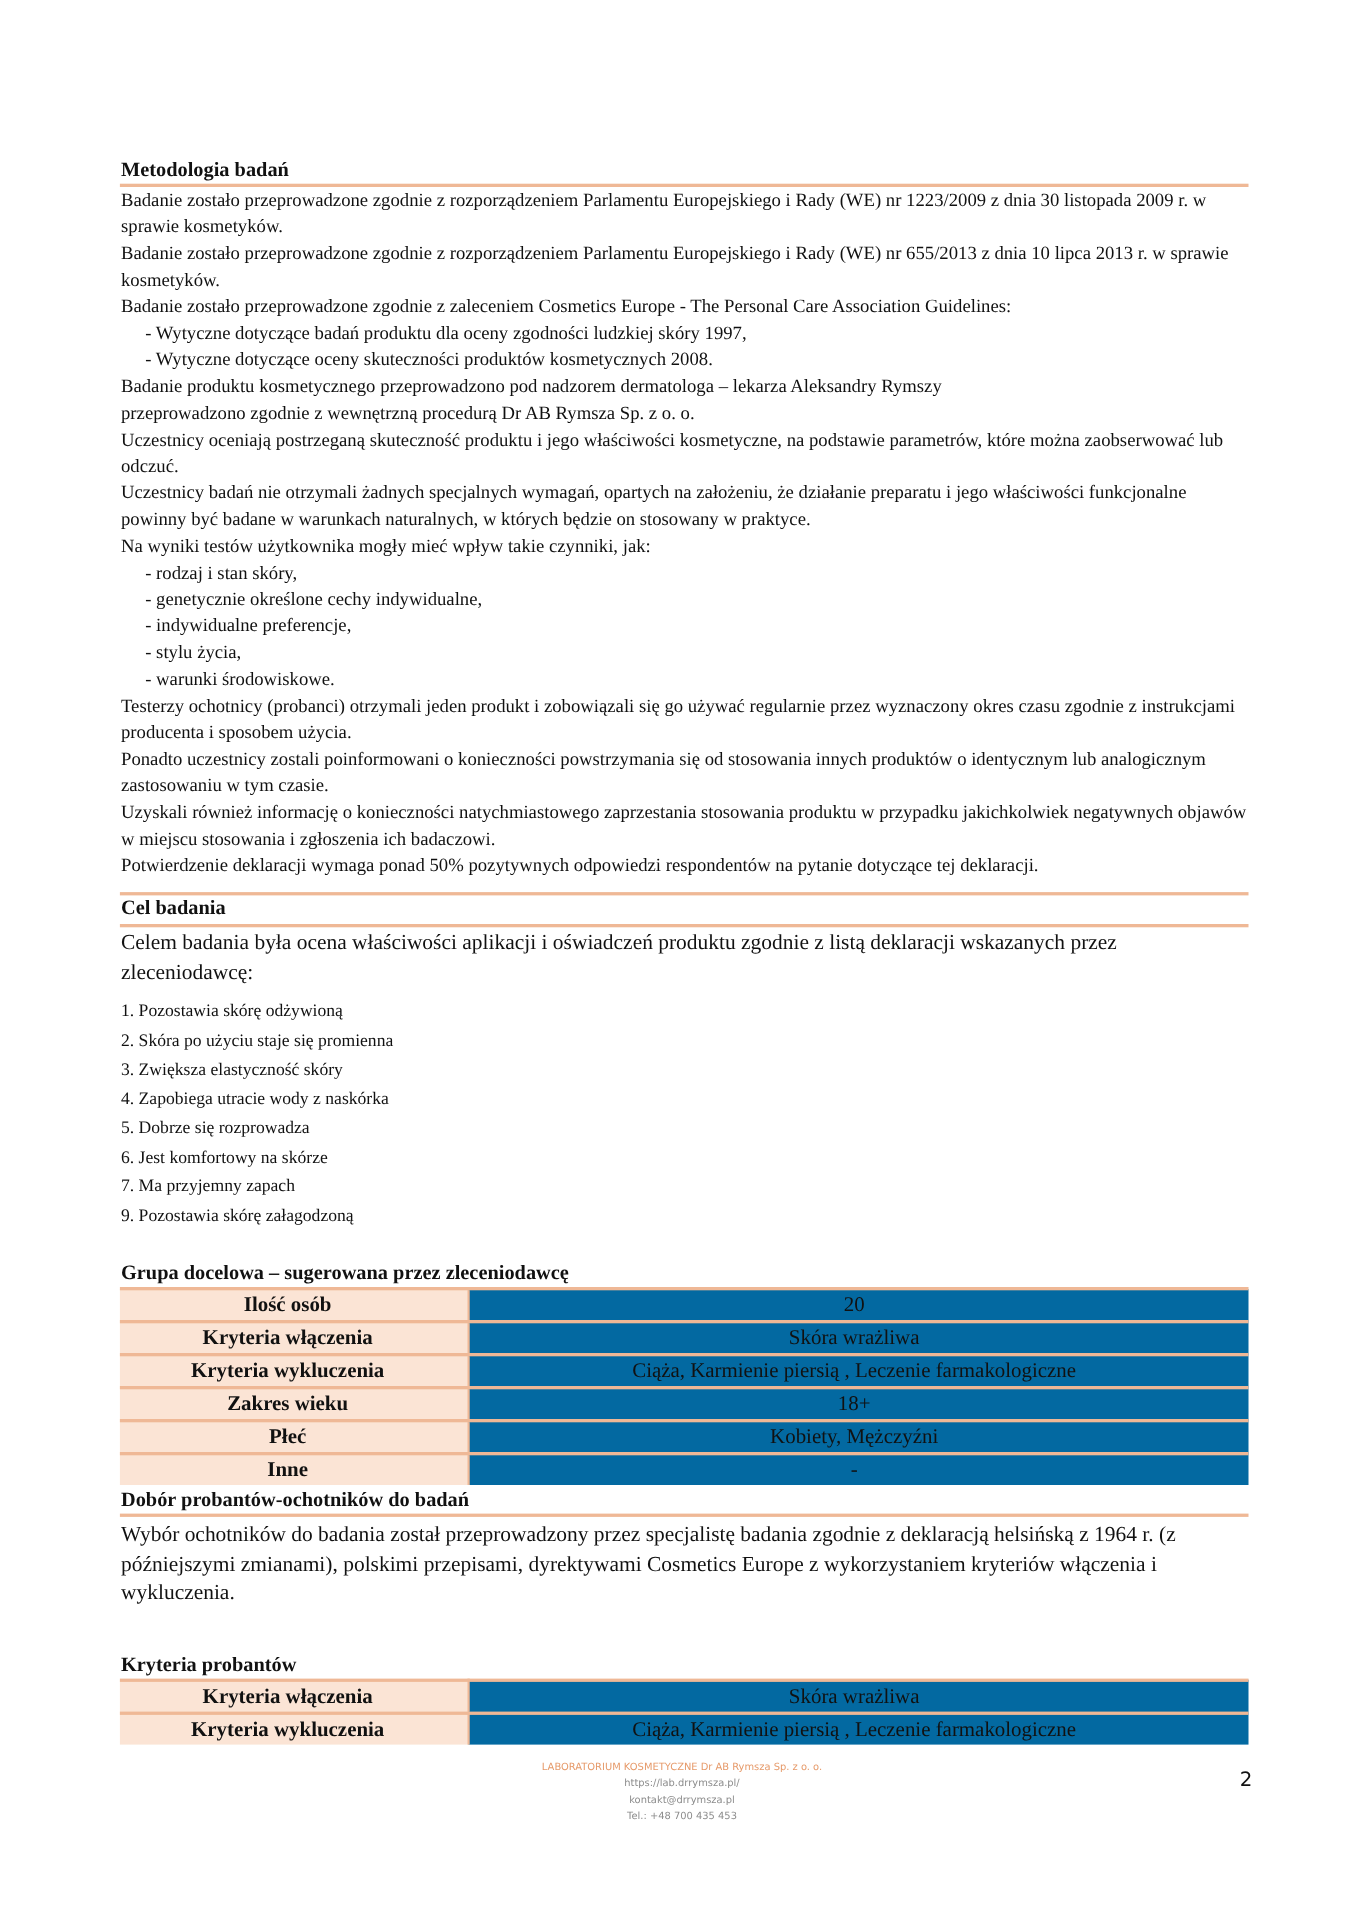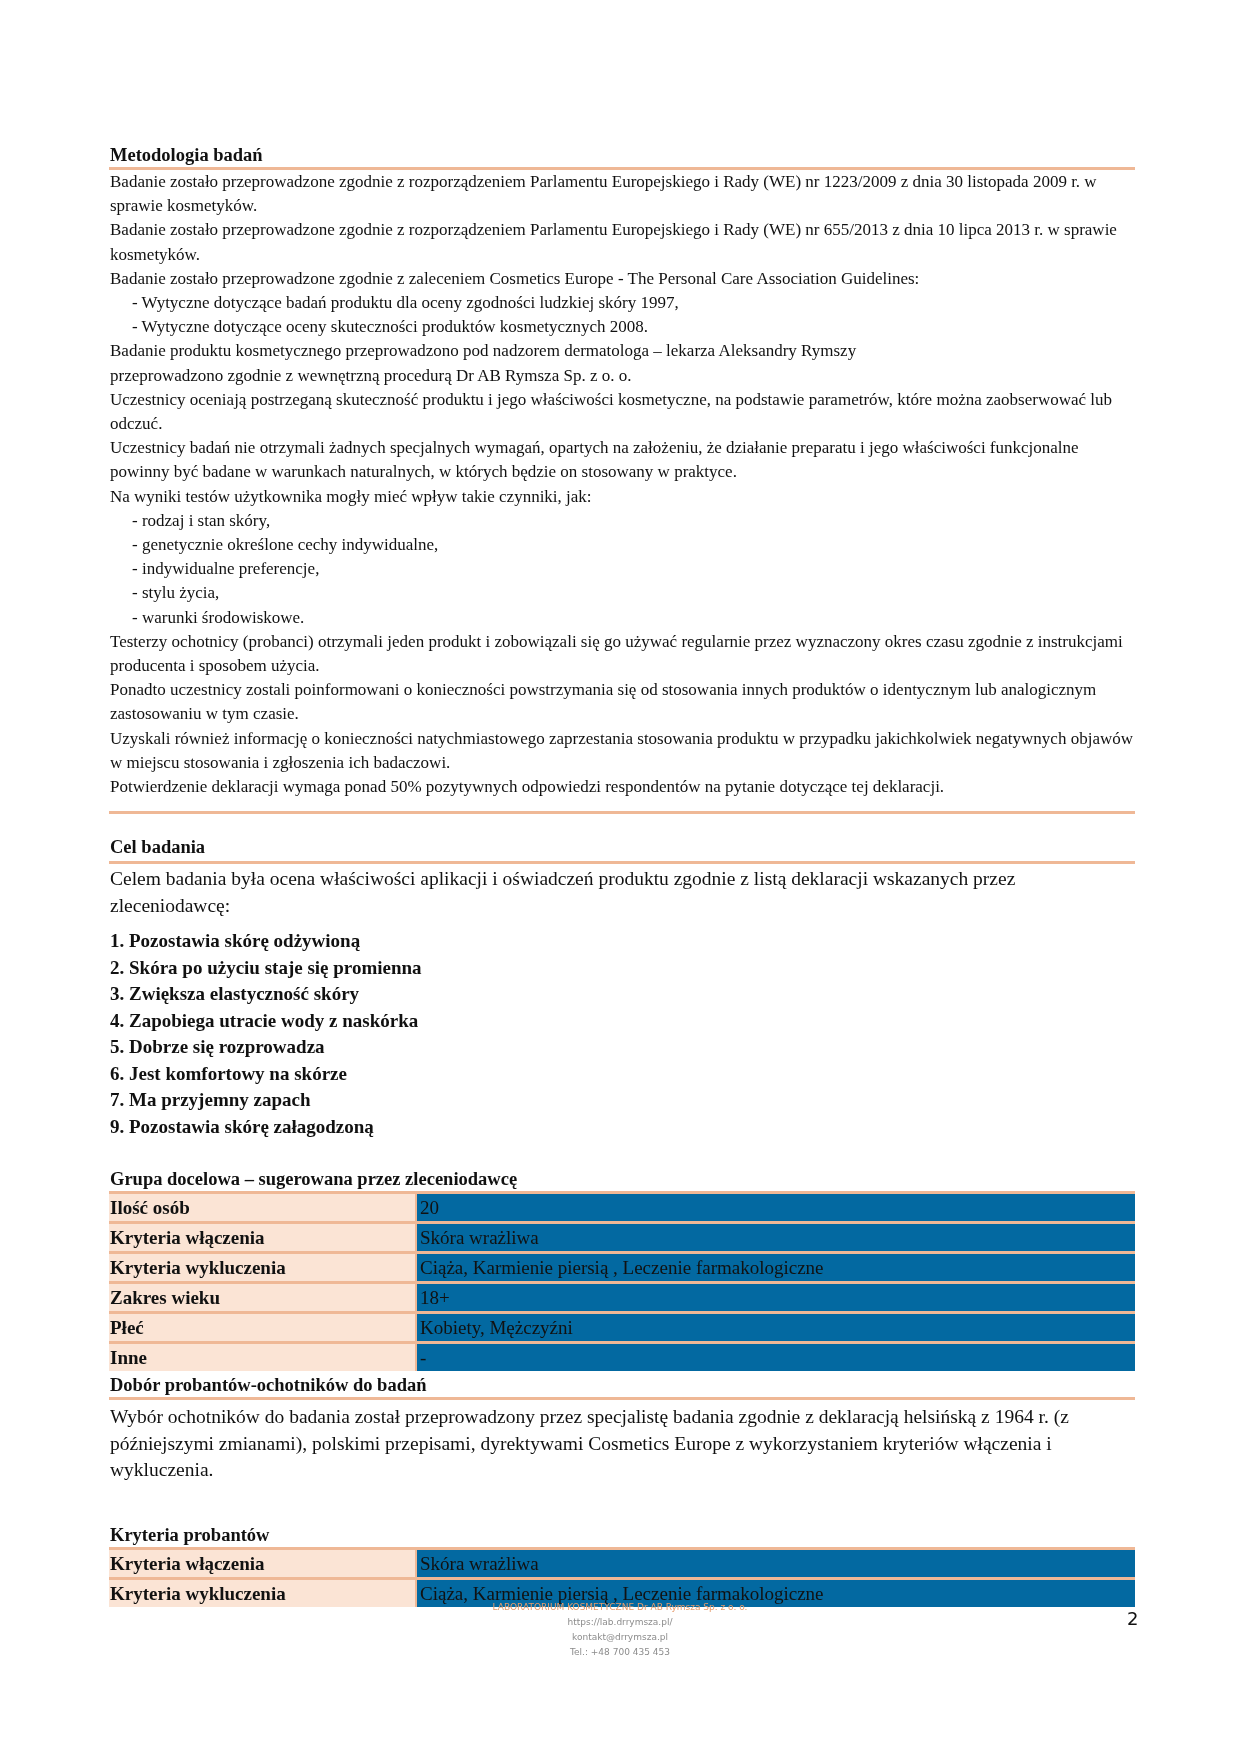--- a/index.html
+++ b/index.html
@@ -6,23 +6,23 @@
   body { width: 1240px; height: 1754px; position: relative; overflow: hidden;
          font-family: "Liberation Serif", "DejaVu Serif", serif; color: #111; }
   .page { position: absolute; left: 109px; top: 114px; width: 1026px; margin-top: 28px; }
   .sec-title { font-weight: bold; font-size: 18.5px; line-height: 22px; padding: 2px 1px 1px; }
   .rule { height: 3px; background: #efb896; }
   .body-s { font-size: 17px; line-height: 24.2px; padding-left: 1px; }
   .body-s .indent { padding-left: 22px; display: block; }
   .body-s p { margin: 0; }
   .body-l { font-size: 19.5px; line-height: 26.5px; padding-left: 1px; }
   .body-l p { margin: 0; }
-  .decl-list { list-style: none; margin: 0; padding: 0 0 0 1px; font-weight: bold; font-size: 19px; line-height: 26.5px; }
+  .decl-list { list-style: none; margin: 0; padding: 0 0 0 1px; font-weight: normal; font-size: 16px; line-height: 26.5px; }
   table.kv { width: 100%; border-collapse: collapse; font-size: 19px; }
-  table.kv td { padding: 1px 2px 0 1px; height: 26px; line-height: 24px; vertical-align: middle; }
+  table.kv td { padding: 1px 12px 0 1px; height: 26px; line-height: 24px; vertical-align: middle; text-align: center; }
   table.kv tr { border-top: 3px solid #efb896; }
   table.kv td.k { background: #fbe4d5; font-weight: bold; width: 303px; border-right: 2px solid #efb896; }
   table.kv td.v { background: #0369a1; padding-left: 3px; }
   .footer { position: absolute; left: 0; width: 1240px; top: 1600px; text-align: center;
             font-family: "DejaVu Sans", "Liberation Sans", sans-serif; font-size: 9px; line-height: 15px; }
   .footer .lab { color: #e69a6a; }
   .footer .contact { color: #8c8c8c; }
   .page-num { position: absolute; left: 1127px; top: 1608px; font-family: "DejaVu Sans", sans-serif; font-size: 18px; color: #111; }
 </style>
 </head>
@@ -49,21 +49,21 @@
     <span class="indent">- stylu życia,</span>
     <span class="indent">- warunki środowiskowe.</span>
     <p>Testerzy ochotnicy (probanci) otrzymali jeden produkt i zobowiązali się go używać regularnie przez wyznaczony okres czasu zgodnie z instrukcjami producenta i sposobem użycia.</p>
     <p>Ponadto uczestnicy zostali poinformowani o konieczności powstrzymania się od stosowania innych produktów o identycznym lub analogicznym zastosowaniu w tym czasie.</p>
     <p>Uzyskali również informację o konieczności natychmiastowego zaprzestania stosowania produktu w przypadku jakichkolwiek negatywnych objawów w miejscu stosowania i zgłoszenia ich badaczowi.</p>
     <p>Potwierdzenie deklaracji wymaga ponad 50% pozytywnych odpowiedzi respondentów na pytanie dotyczące tej deklaracji.</p>
   </div>
 
   <div style="height:12px"></div>
   <div class="rule"></div>
-  <div class="sec-title" style="padding-top:22px;padding-bottom:3px">Cel badania</div>
+  <div class="sec-title" style="padding-top:1px;padding-bottom:3px">Cel badania</div>
   <div class="rule"></div>
   <div class="body-l" style="margin-top:2px">
     <p>Celem badania była ocena właściwości aplikacji i oświadczeń produktu zgodnie z listą deklaracji wskazanych przez zleceniodawcę:</p>
   </div>
   <ul class="decl-list" style="margin-top:9px">
     <li>1. Pozostawia skórę odżywioną</li>
     <li>2. Skóra po użyciu staje się promienna</li>
     <li>3. Zwiększa elastyczność skóry</li>
     <li>4. Zapobiega utracie wody z naskórka</li>
     <li>5. Dobrze się rozprowadza</li>

